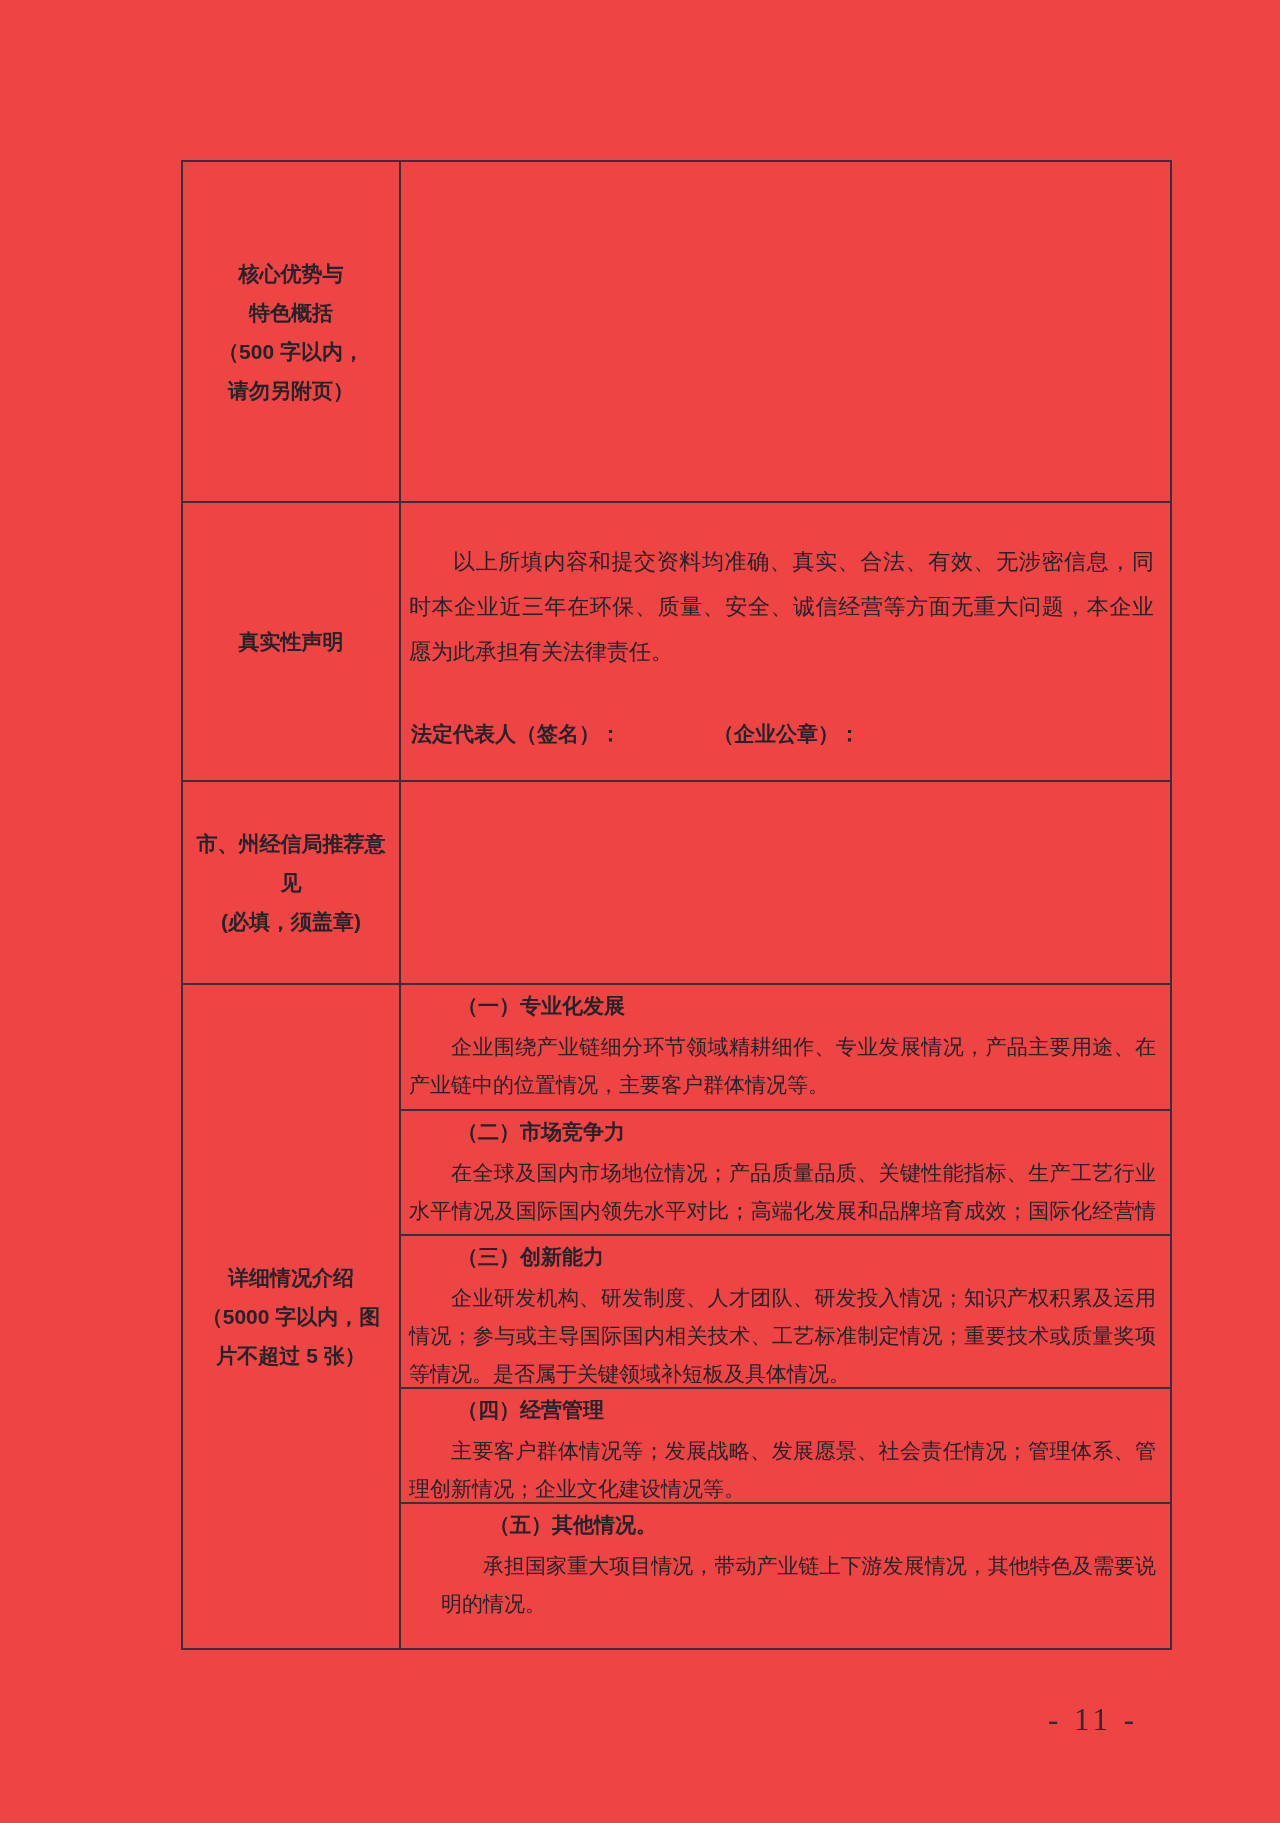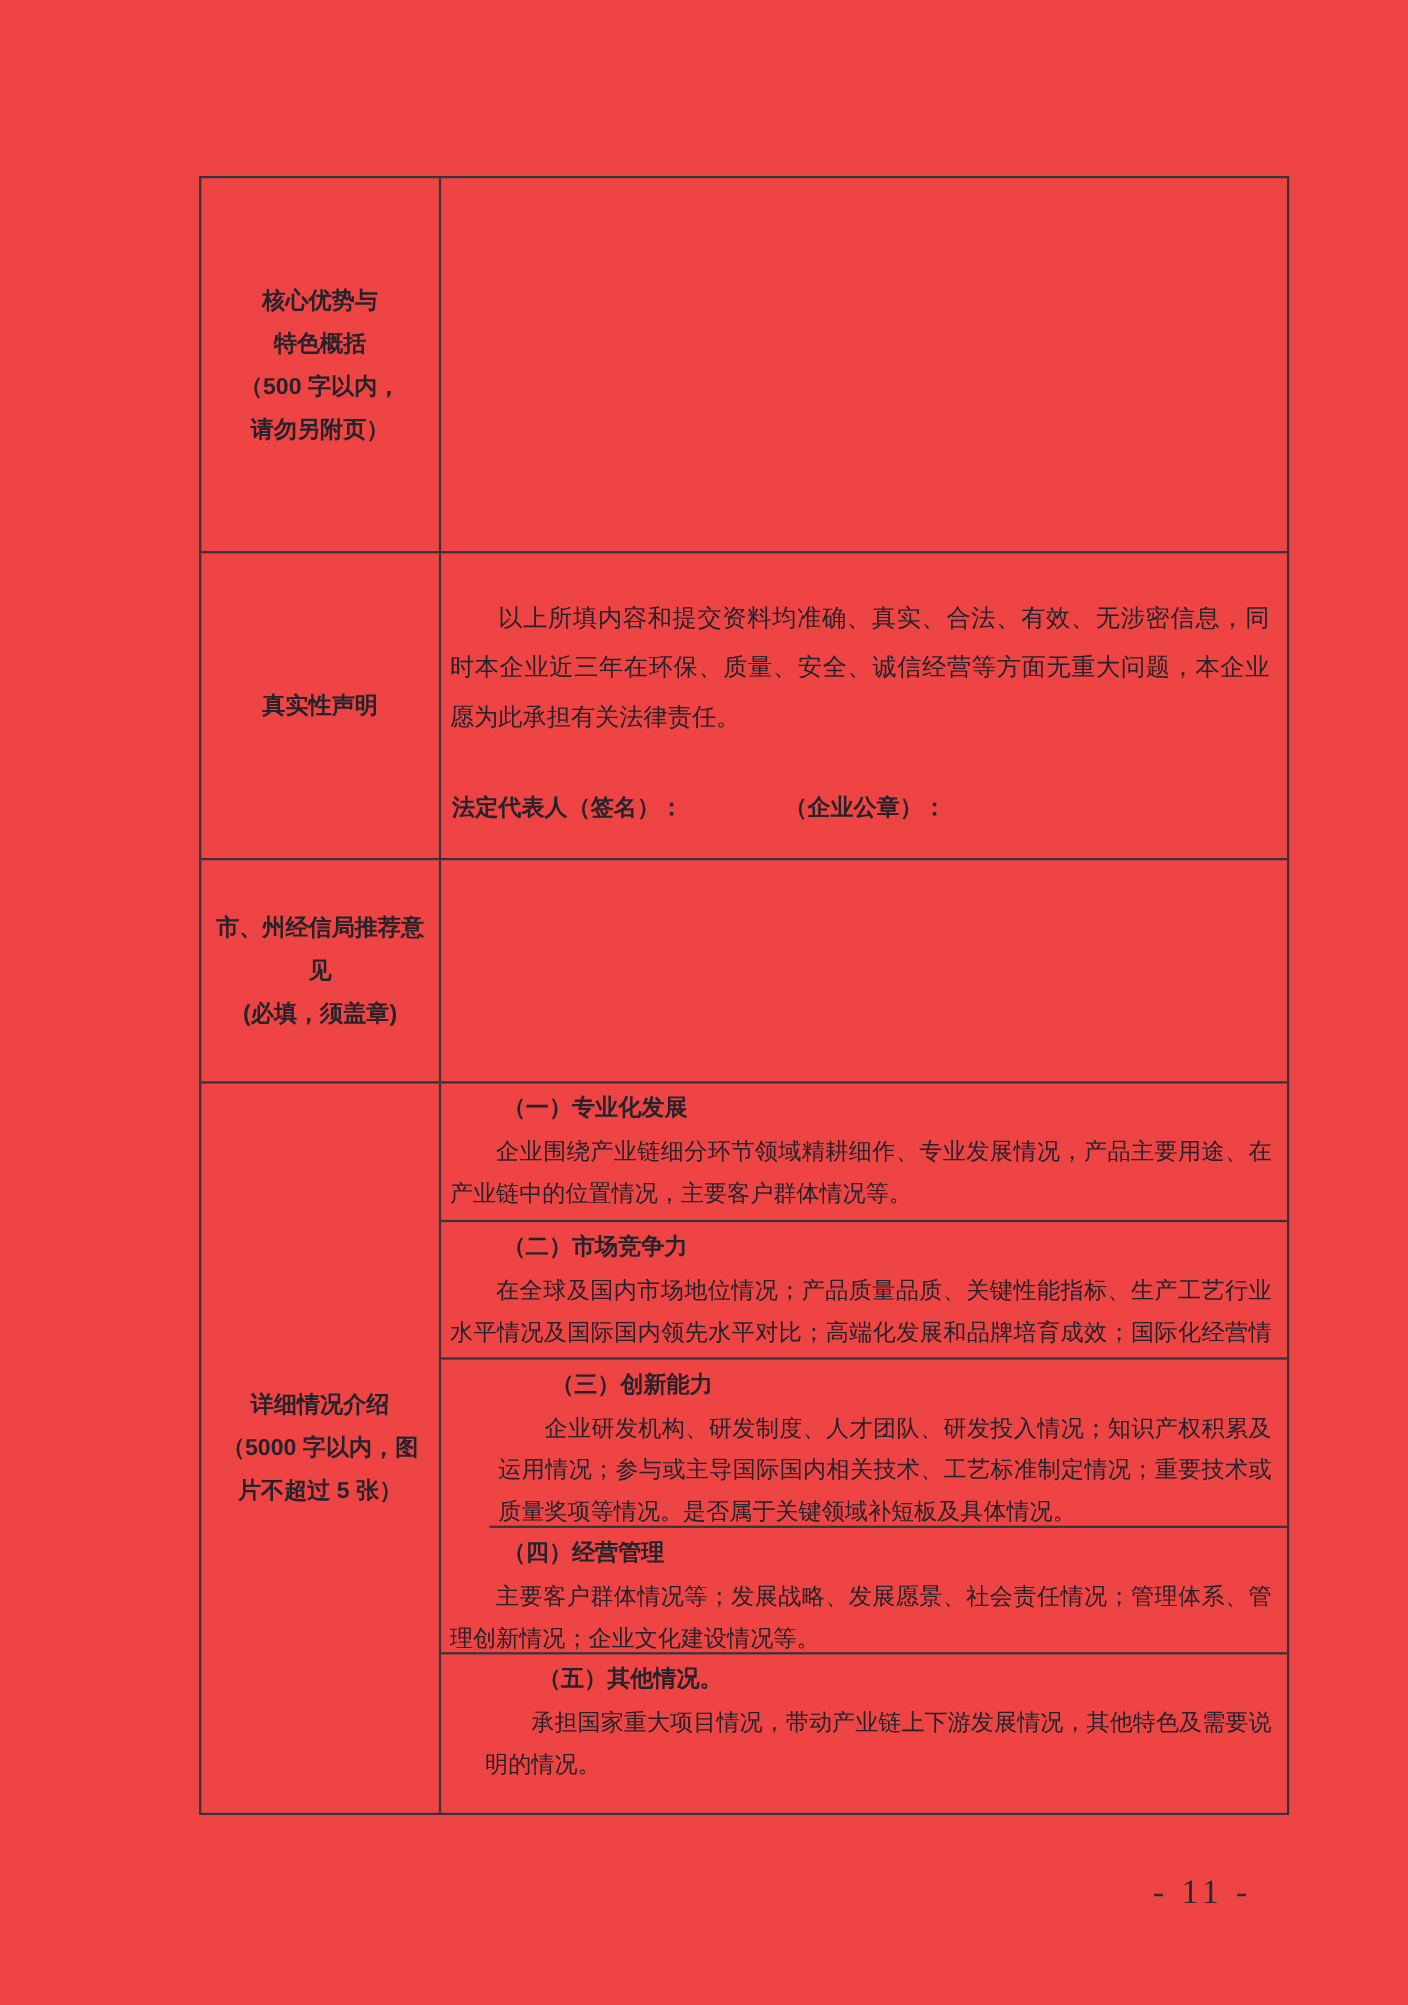--- a/index.html
+++ b/index.html
@@ -67,24 +67,24 @@
   .sections{display:flex;flex-direction:column;height:100%;}
   .section{
     box-sizing:border-box;
     border-bottom:2px solid #33333b;
     padding:3px 14px 0 8px;
     overflow:hidden;
   }
   .section:last-child{border-bottom:none;flex:1;margin-left:32px;}
   .sec-1{height:126px;}
   .sec-2{height:125px;}
-  .sec-3{height:153px;margin-left:44px;}
+  .sec-3{height:153px;}
   .sec-4{height:115px;}
   .section-title{
-    font-family:Liberation Sans, sans-serif;
+    font-family:Liberation Mono, monospace;
     font-weight:700;
     font-size:21px;line-height:40px;
     padding-left:48px;
   }
   .section-body{
     font-size:21px;line-height:38px;
     text-indent:2em;
     text-align:justify;
   }
   .page-number{

